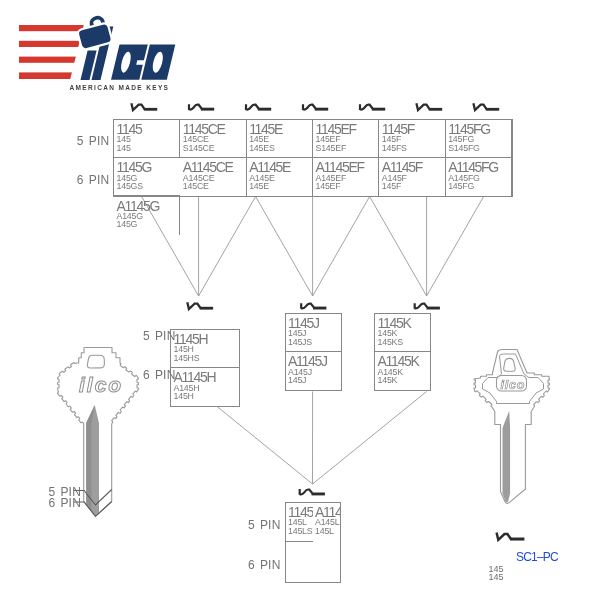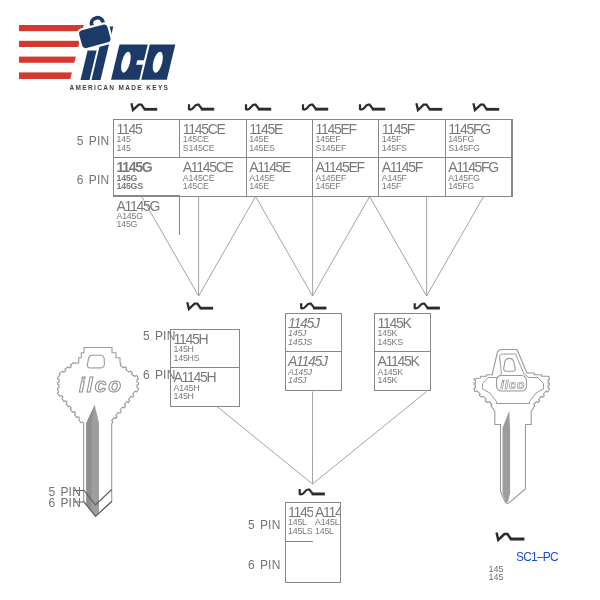--- a/index.html
+++ b/index.html
@@ -1,18 +1,18 @@
 <!DOCTYPE html>
 <html><head><meta charset="utf-8"><style>
 html,body{margin:0;padding:0;background:#fff;}
 #c{position:relative;width:600px;height:600px;font-family:"Liberation Sans",sans-serif;overflow:hidden;background:#fff;}
 .tbl{position:absolute;display:grid;border:1px solid #878787;background:#fff;box-sizing:border-box;}
 .cell{border-right:1px solid #878787;border-bottom:1px solid #878787;padding:3.2px 0 0 2.5px;overflow:hidden;box-sizing:border-box;height:38.2px}
 .tbl .cell:last-child{border-bottom:none;}
-.t7 .cell:nth-child(7n){border-right:none;font-weight:bold;}
+.t7 .cell:nth-child(7n){border-right:none;}
 .t7 .cell:nth-child(n+8){border-bottom:none;}
 .t1 .cell{border-right:none;}
 .tL .cell{height:39.3px;border-right:none;}
 .big{font-size:14px;line-height:12.2px;letter-spacing:-1.3px;color:#7a7a7a;}
 .sm{font-size:8.8px;line-height:8.2px;letter-spacing:-0.2px;color:#7a7a7a;}
 .pin{position:absolute;font-size:12px;color:#737373;letter-spacing:0.2px;word-spacing:1.5px;white-space:pre;}
 svg{position:absolute;left:0;top:0;}
 </style></head><body>
 <div id="c">
 <svg width="600" height="600" viewBox="0 0 600 600">
@@ -171,21 +171,21 @@
         <div class="big">1145H</div>
         <div class="sm">145H</div>
         <div class="sm">145HS</div>
       </div>
       <div class="cell">
         <div class="big">A1145H</div>
         <div class="sm">A145H</div>
         <div class="sm">145H</div>
       </div>
     </div>
-<div class="tbl t1" style="left:284.5px;top:313px;width:57px;height:78px;grid-template-columns:1fr;font-style:italic;">
+<div class="tbl t1" style="left:284.5px;top:313px;width:57px;height:78px;grid-template-columns:1fr;">
       <div class="cell">
         <div class="big">1145J</div>
         <div class="sm">145J</div>
         <div class="sm">145JS</div>
       </div>
       <div class="cell">
         <div class="big">A1145J</div>
         <div class="sm">A145J</div>
         <div class="sm">145J</div>
       </div>

